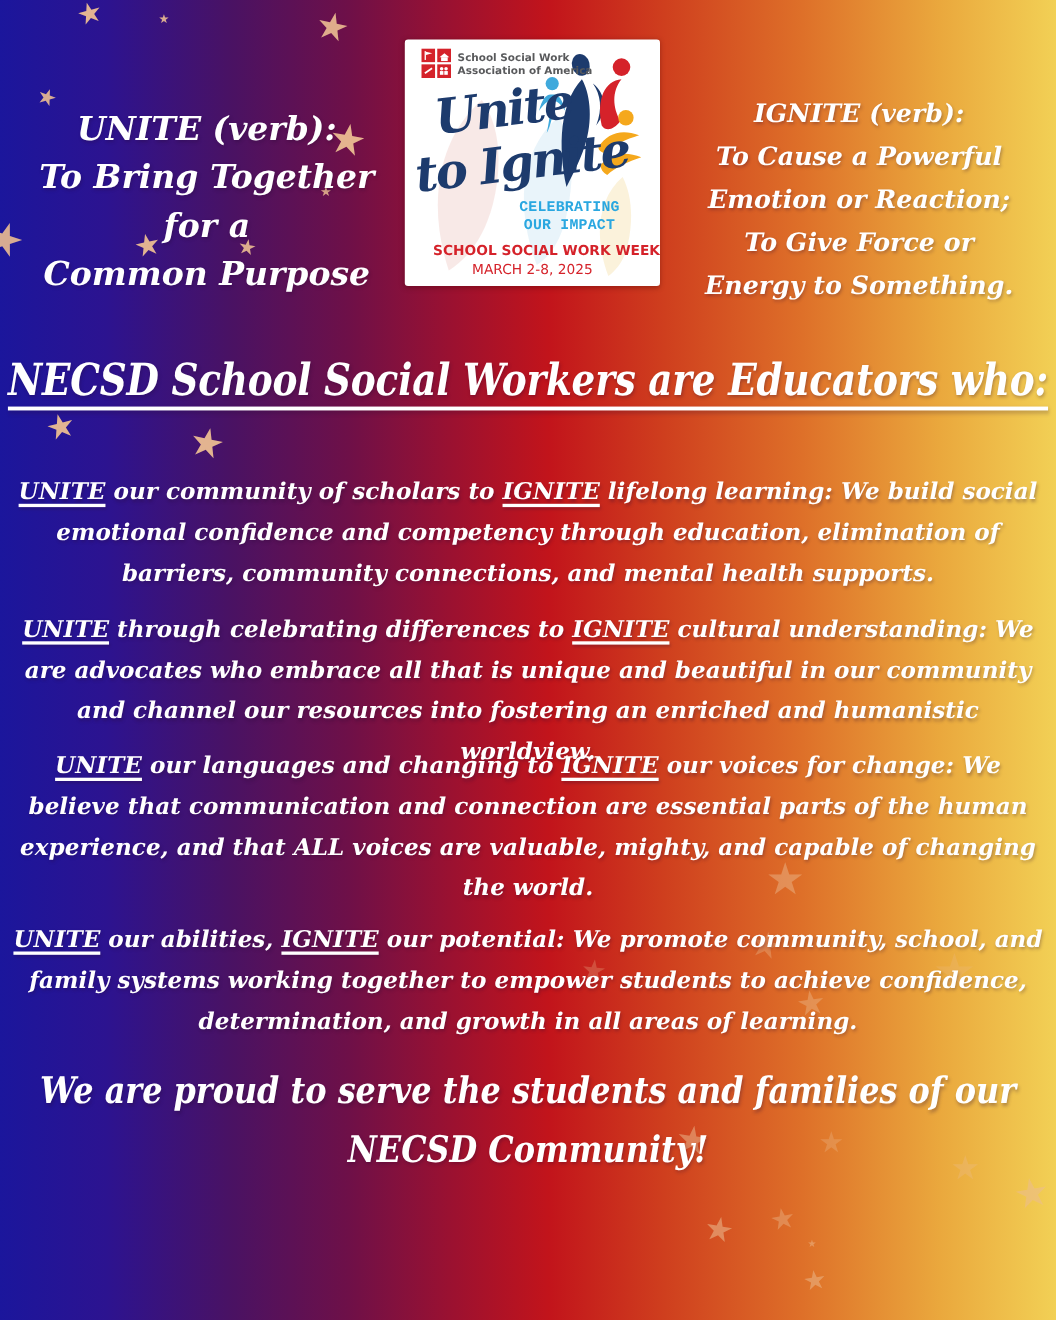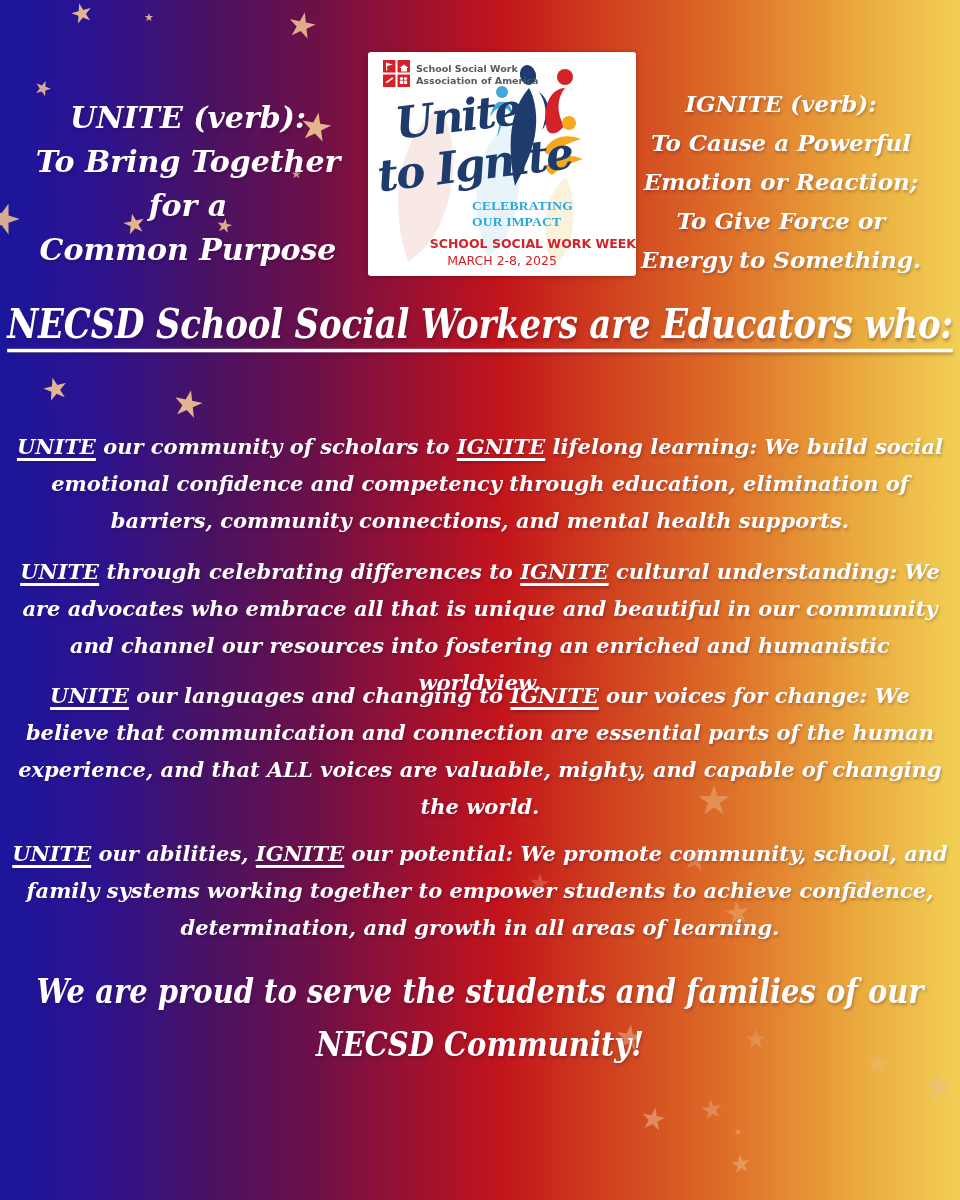--- a/index.html
+++ b/index.html
@@ -9,45 +9,45 @@
     background:#8a1030; 
   }
   .stars-layer{position:absolute;inset:0;z-index:0;pointer-events:none;}
   .star{position:absolute;color:var(--star,#ecbd92);font-family:"DejaVu Sans",sans-serif;
     font-style:normal;line-height:1;text-shadow:none;}
   .white{font-weight:bold;font-style:italic;text-align:center;
     text-shadow:1px 2px 3px rgba(40,10,50,.30);z-index:1;}
   .def{position:absolute;white-space:pre-line;text-align:center;}
   .def-left{left:28px;top:96px;width:320px;font-size:30px;line-height:44px;}
   .def-right{left:606px;top:84px;width:350px;font-size:23px;line-height:39px;}
-  .heading{position:absolute;top:304px;left:0;width:100%;}
+  .heading{position:absolute;top:326px;left:0;width:100%;}
   .heading span{display:inline-block;font-size:34px;transform:scaleY(1.18);
     text-decoration:underline;text-decoration-thickness:3px;text-underline-offset:9px;
     white-space:nowrap;letter-spacing:-.2px;}
   .para{position:absolute;left:10px;right:10px;font-size:21px;line-height:37px;margin:0;}
   .para .u,.def .u{text-decoration:underline;text-decoration-thickness:2.5px;text-underline-offset:4px;}
   #p1{top:428px}#p2{top:553px}#p3{top:677px}#p4{top:835px}
   .closing{position:absolute;top:972px;left:8px;right:8px;}
   .closing span{display:block;font-size:29px;line-height:46px;transform:scaleY(1.15);}
   
-  .logo-card{position:absolute;left:368px;top:52px;width:268px;height:224px;z-index:2;
+  .logo-card{position:absolute;left:368px;top:36px;width:232px;height:224px;z-index:2;
     background:#ffffff;border-radius:3px;box-shadow:0 1px 5px rgba(60,0,0,.35);
     overflow:hidden;font-style:normal;font-weight:normal;text-align:left;text-shadow:none;}
   .watermark{position:absolute;inset:0;z-index:0;}
   .org-row{position:absolute;top:8px;left:15px;display:flex;gap:6px;align-items:flex-start;z-index:2;}
   .org-name{font-family:"DejaVu Sans",sans-serif;font-weight:bold;font-size:9.5px;
     line-height:11.5px;color:var(--logo-gray,#58595b);white-space:pre-line;padding-top:3px;}
   .figures{position:absolute;left:120px;top:10px;z-index:1;}
   .script{position:absolute;top:38px;left:6px;transform:rotate(-7deg);z-index:3;
     color:var(--logo-navy,#1d3b6d);font-style:italic;font-weight:bold;letter-spacing:-2px;}
   .script .l1{font-size:44px;line-height:50px;padding-left:24px;}
   .script .l2{font-size:44px;line-height:50px;}
   .tagline{position:absolute;left:104px;top:146px;z-index:3;white-space:pre-line;
-    font-family:Liberation Serif, serif;font-weight:bold;font-size:13.5px;line-height:15.5px;
-    color:var(--logo-blue,#2aa7e0);letter-spacing:.2px;}
+    font-family:Liberation Mono, monospace;font-weight:bold;font-size:13.5px;line-height:15.5px;
+    color:var(--logo-blue,#2aa7e0);letter-spacing:.2px;text-align:center;}
   .week{position:absolute;top:184px;left:0;width:100%;text-align:right;z-index:2;
     font-family:"DejaVu Sans",sans-serif;font-weight:bold;font-size:12.5px;
     color:var(--logo-red,#d5222a);}
   .date{position:absolute;top:201px;left:0;width:100%;text-align:center;z-index:2;
     font-family:"DejaVu Sans",sans-serif;font-weight:normal;font-size:12.5px;
     color:var(--logo-red,#d5222a);}
 </style>
 </head>
 <body>
 

